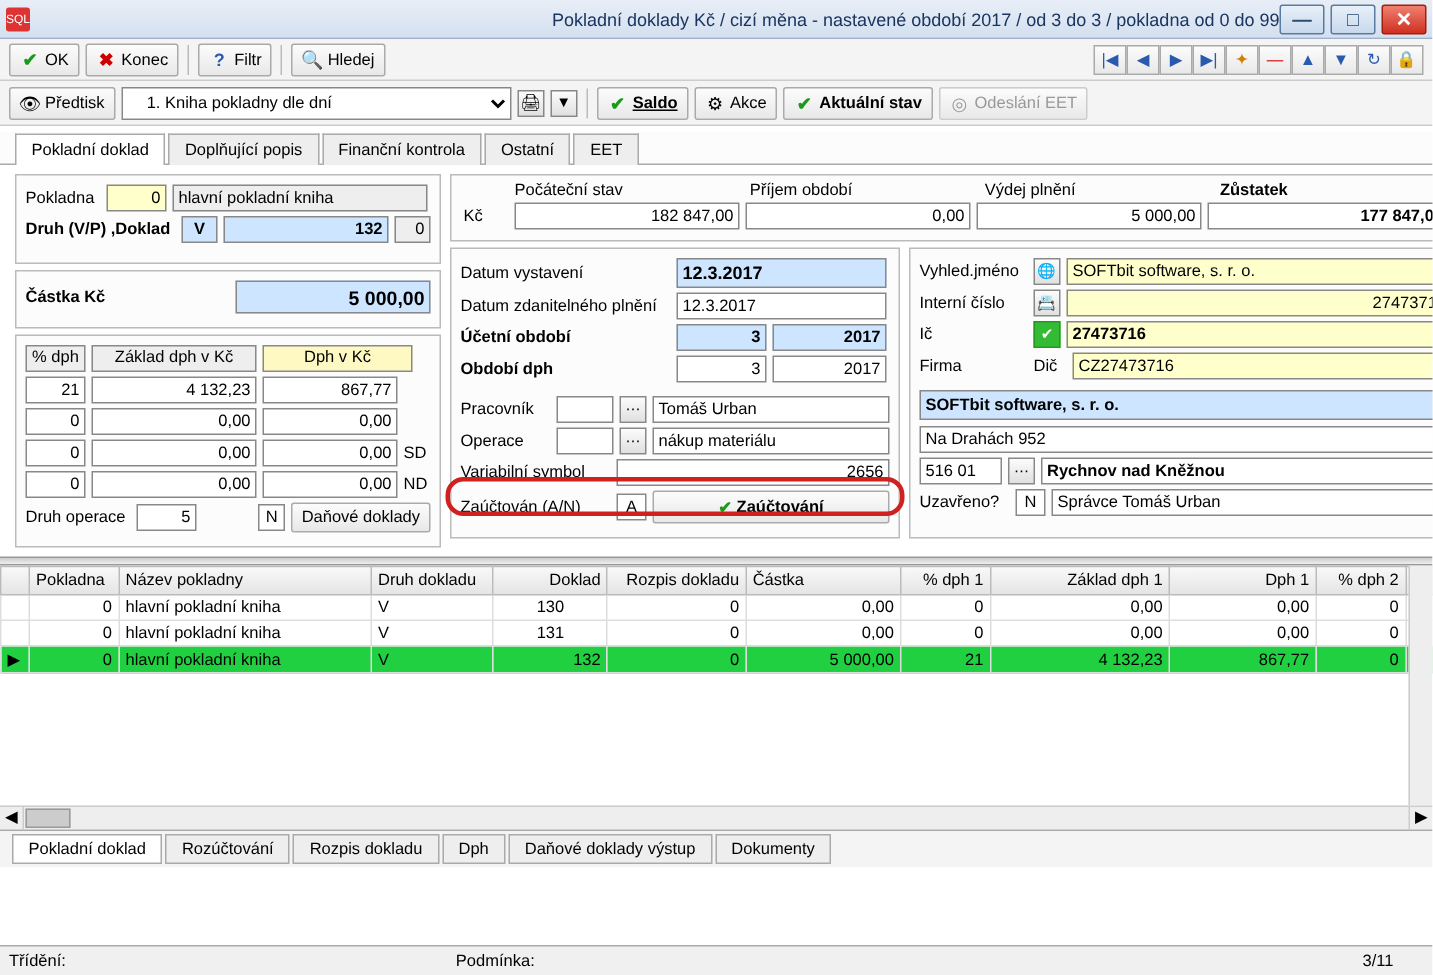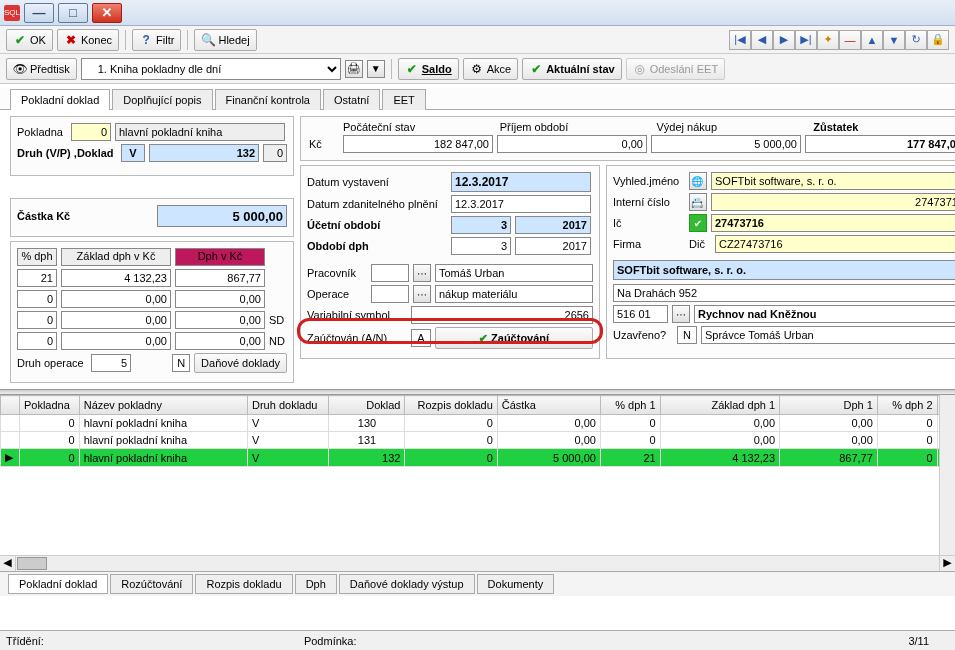--- a/index.html
+++ b/index.html
@@ -47,20 +47,21 @@
 .scrollbar-h { height:16px; background:#eee; border-top:1px solid #ccc; display:flex;}
 .red-highlight { position:absolute; border:3px solid #d02020; border-radius:12px; pointer-events:none;}
 .summary-head { display:flex; gap:4px; }
 .summary-head .col { flex:1; text-align:left; }
 </style>
 </head>
 <body>
 
 <div class="titlebar">
   <span class="titlebar-icon">SQL</span>
+  <span class="titlebar-text">Pokladní doklady Kč / cizí měna - nastavené období 2017 / od 3 do 3 / pokladna od 0 do 99</span>
   <div class="winbtns">
     <div class="winbtn">—</div>
     <div class="winbtn">□</div>
     <div class="winbtn close">✕</div>
   </div>
 </div>
 
 <div class="toolbar">
   <div class="tbtn">
       <span class="icon ck-green">✔</span>
@@ -140,32 +141,32 @@
         <input class="fld yel" style="width: 40px;" value="0">
         <input class="fld txt" style="width: 170px; background: rgb(238, 238, 238);" value="hlavní pokladní kniha">
       </div>
       <div class="row">
         <span class="lbl bold" style="width:100px">Druh (V/P) ,Doklad</span>
         <input class="fld blue txt" style="width: 24px; text-align: center;" value="V">
         <input class="fld blue" style="width: 110px;" value="132">
         <input class="fld" style="width: 24px; background: rgb(238, 238, 238);" value="0">
       </div>
     </div>
-    <div class="panel" style="margin-top:22px">
+    <div class="panel" style="margin-top:4px">
       <div class="row">
         <span class="lbl bold" style="width:70px">Částka Kč</span>
         <span style="flex:1"></span>
         <input class="fld blue bold" style="width: 130px; font-size: 13px; height: 22px;" value="5 000,00">
       </div>
     </div>
     <div class="panel" style="margin-top:4px">
       <div class="row">
         <span class="fld" style="width:40px;text-align:center;background:#eee">% dph</span>
         <span class="fld" style="width:110px;text-align:center;background:#eee">Základ dph v Kč</span>
-        <span class="fld" style="width:90px;text-align:center;background:#be185d">Dph v Kč</span>
+        <span class="fld" style="width:100px;text-align:center;background:#fef9c3">Dph v Kč</span>
       </div>
       <div class="row">
           <input class="fld" style="width: 40px;" value="21">
           <input class="fld" style="width: 110px;" value="4 132,23">
           <input class="fld" style="width: 90px;" value="867,77">
         </div>
       <div class="row">
           <input class="fld" style="width: 40px;" value="0">
           <input class="fld" style="width: 110px;" value="0,00">
           <input class="fld" style="width: 90px;" value="0,00">
@@ -194,21 +195,21 @@
     </div>
   </div>
 
   <div style="flex:1">
 
     <div class="panel" style="padding:4px 8px">
       <div class="summary-head">
         <div style="width:30px"></div>
         <div class="col">Počáteční stav</div>
         <div class="col">Příjem období</div>
-        <div class="col">Výdej nákup</div>
+        <div class="col">Výdej plnění</div>
         <div class="col bold">Zůstatek</div>
       </div>
       <div class="row" style="margin-top:2px">
         <span style="width:30px">Kč</span>
         <input class="fld" style="flex: 1 1 0%;" value="182 847,00">
         <input class="fld" style="flex: 1 1 0%;" value="0,00">
         <input class="fld" style="flex: 1 1 0%;" value="5 000,00">
         <input class="fld bold" style="flex: 1 1 0%;" value="177 847,00">
       </div>
     </div>

